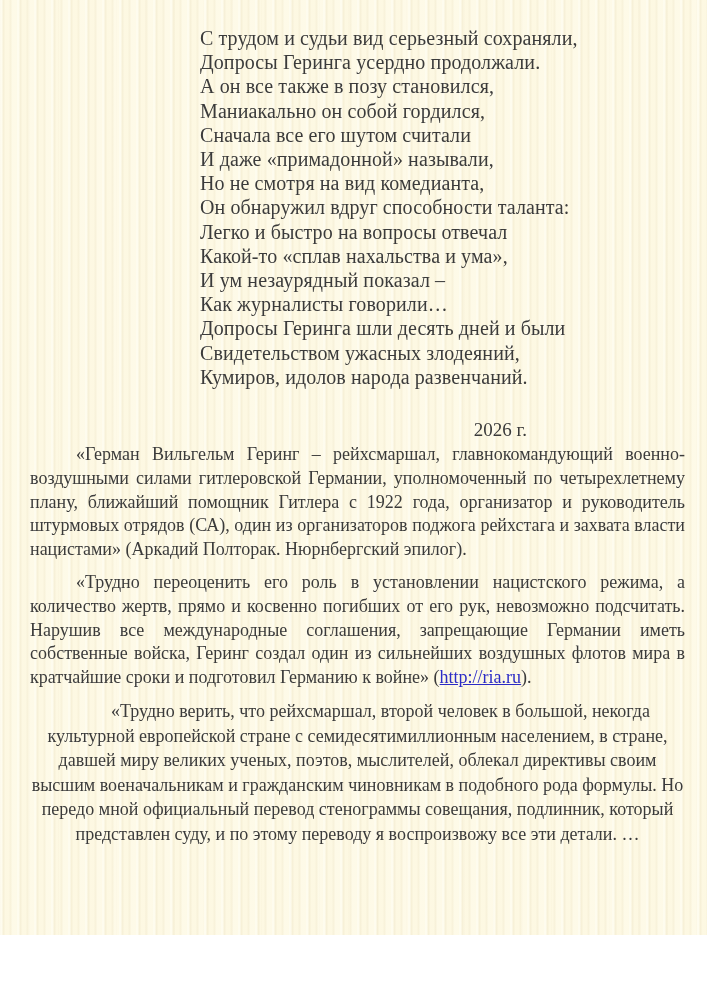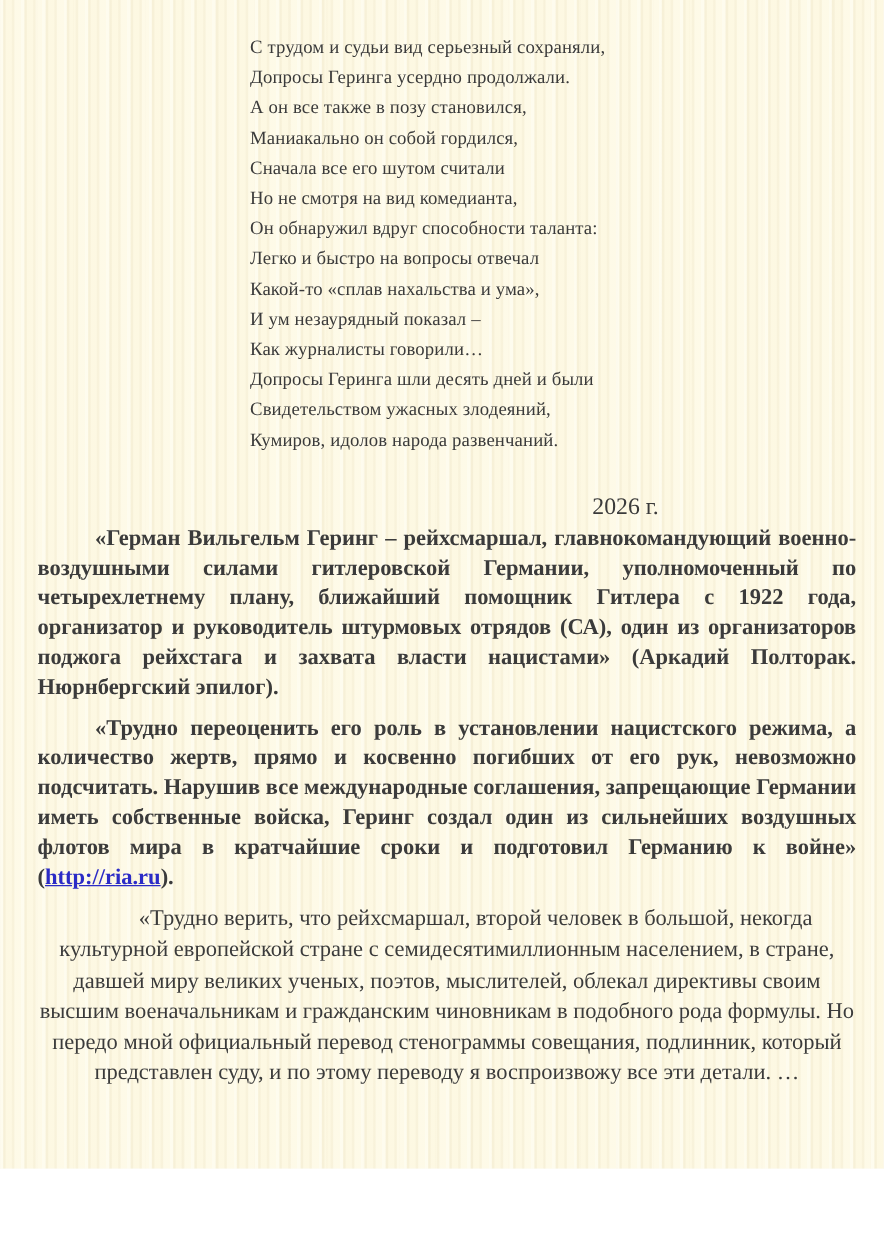--- a/index.html
+++ b/index.html
@@ -27,21 +27,21 @@
         rgba(253,249,228,0.2) 5px, rgba(253,249,228,0.2) 9px,
         rgba(244,237,212,0.5) 10px, rgba(244,237,212,0.5) 11px,
         rgba(255,253,240,0.4) 12px, rgba(255,253,240,0.4) 17px),
       repeating-linear-gradient(90deg,
         rgba(247,240,216,0.35) 0px, rgba(247,240,216,0.35) 1px,
         rgba(255,255,255,0) 1px, rgba(255,255,255,0) 29px);
   }
 
   .poem {
     margin-left: 170px;
-    font-size: 15px;
+    font-size: 20px;
     line-height: 24.2px;
     letter-spacing: 0.1px;
     white-space: nowrap;
   }
 
   .date-note {
     margin-top: 32px;
     padding-right: 158px;
     text-align: right;
     font-size: 19px;
@@ -51,21 +51,21 @@
   .body-text {
     font-size: 18px;
     line-height: 23.8px;
   }
 
   .para {
     margin-top: 9px;
     text-indent: 46px;
   }
 
-  .para.justified { text-align: justify; font-weight: bold; }
+  .para.justified { text-align: justify; }
   .para.left-aligned { text-align: center; line-height: 24.6px; }
 
   .para.first { margin-top: 5px; }
 
   a.doc-link {
     color: #2b2bc6;
     text-decoration: underline;
     cursor: pointer;
   }
 
@@ -79,20 +79,21 @@
 <body>
 
 <div class="page">
 
   <div class="poem">
     <div>С трудом и судьи вид серьезный сохраняли,</div>
     <div>Допросы Геринга усердно продолжали.</div>
     <div>А он все также в позу становился,</div>
     <div>Маниакально он собой гордился,</div>
     <div>Сначала все его шутом считали</div>
+    <div>И даже «примадонной» называли,</div>
     <div>Но не смотря на вид комедианта,</div>
     <div>Он обнаружил вдруг способности таланта:</div>
     <div>Легко и быстро на вопросы отвечал</div>
     <div>Какой-то «сплав нахальства и ума»,</div>
     <div>И ум незаурядный показал –</div>
     <div>Как журналисты говорили…</div>
     <div>Допросы Геринга шли десять дней и были</div>
     <div>Свидетельством ужасных злодеяний,</div>
     <div>Кумиров, идолов народа развенчаний.</div>
   </div>

